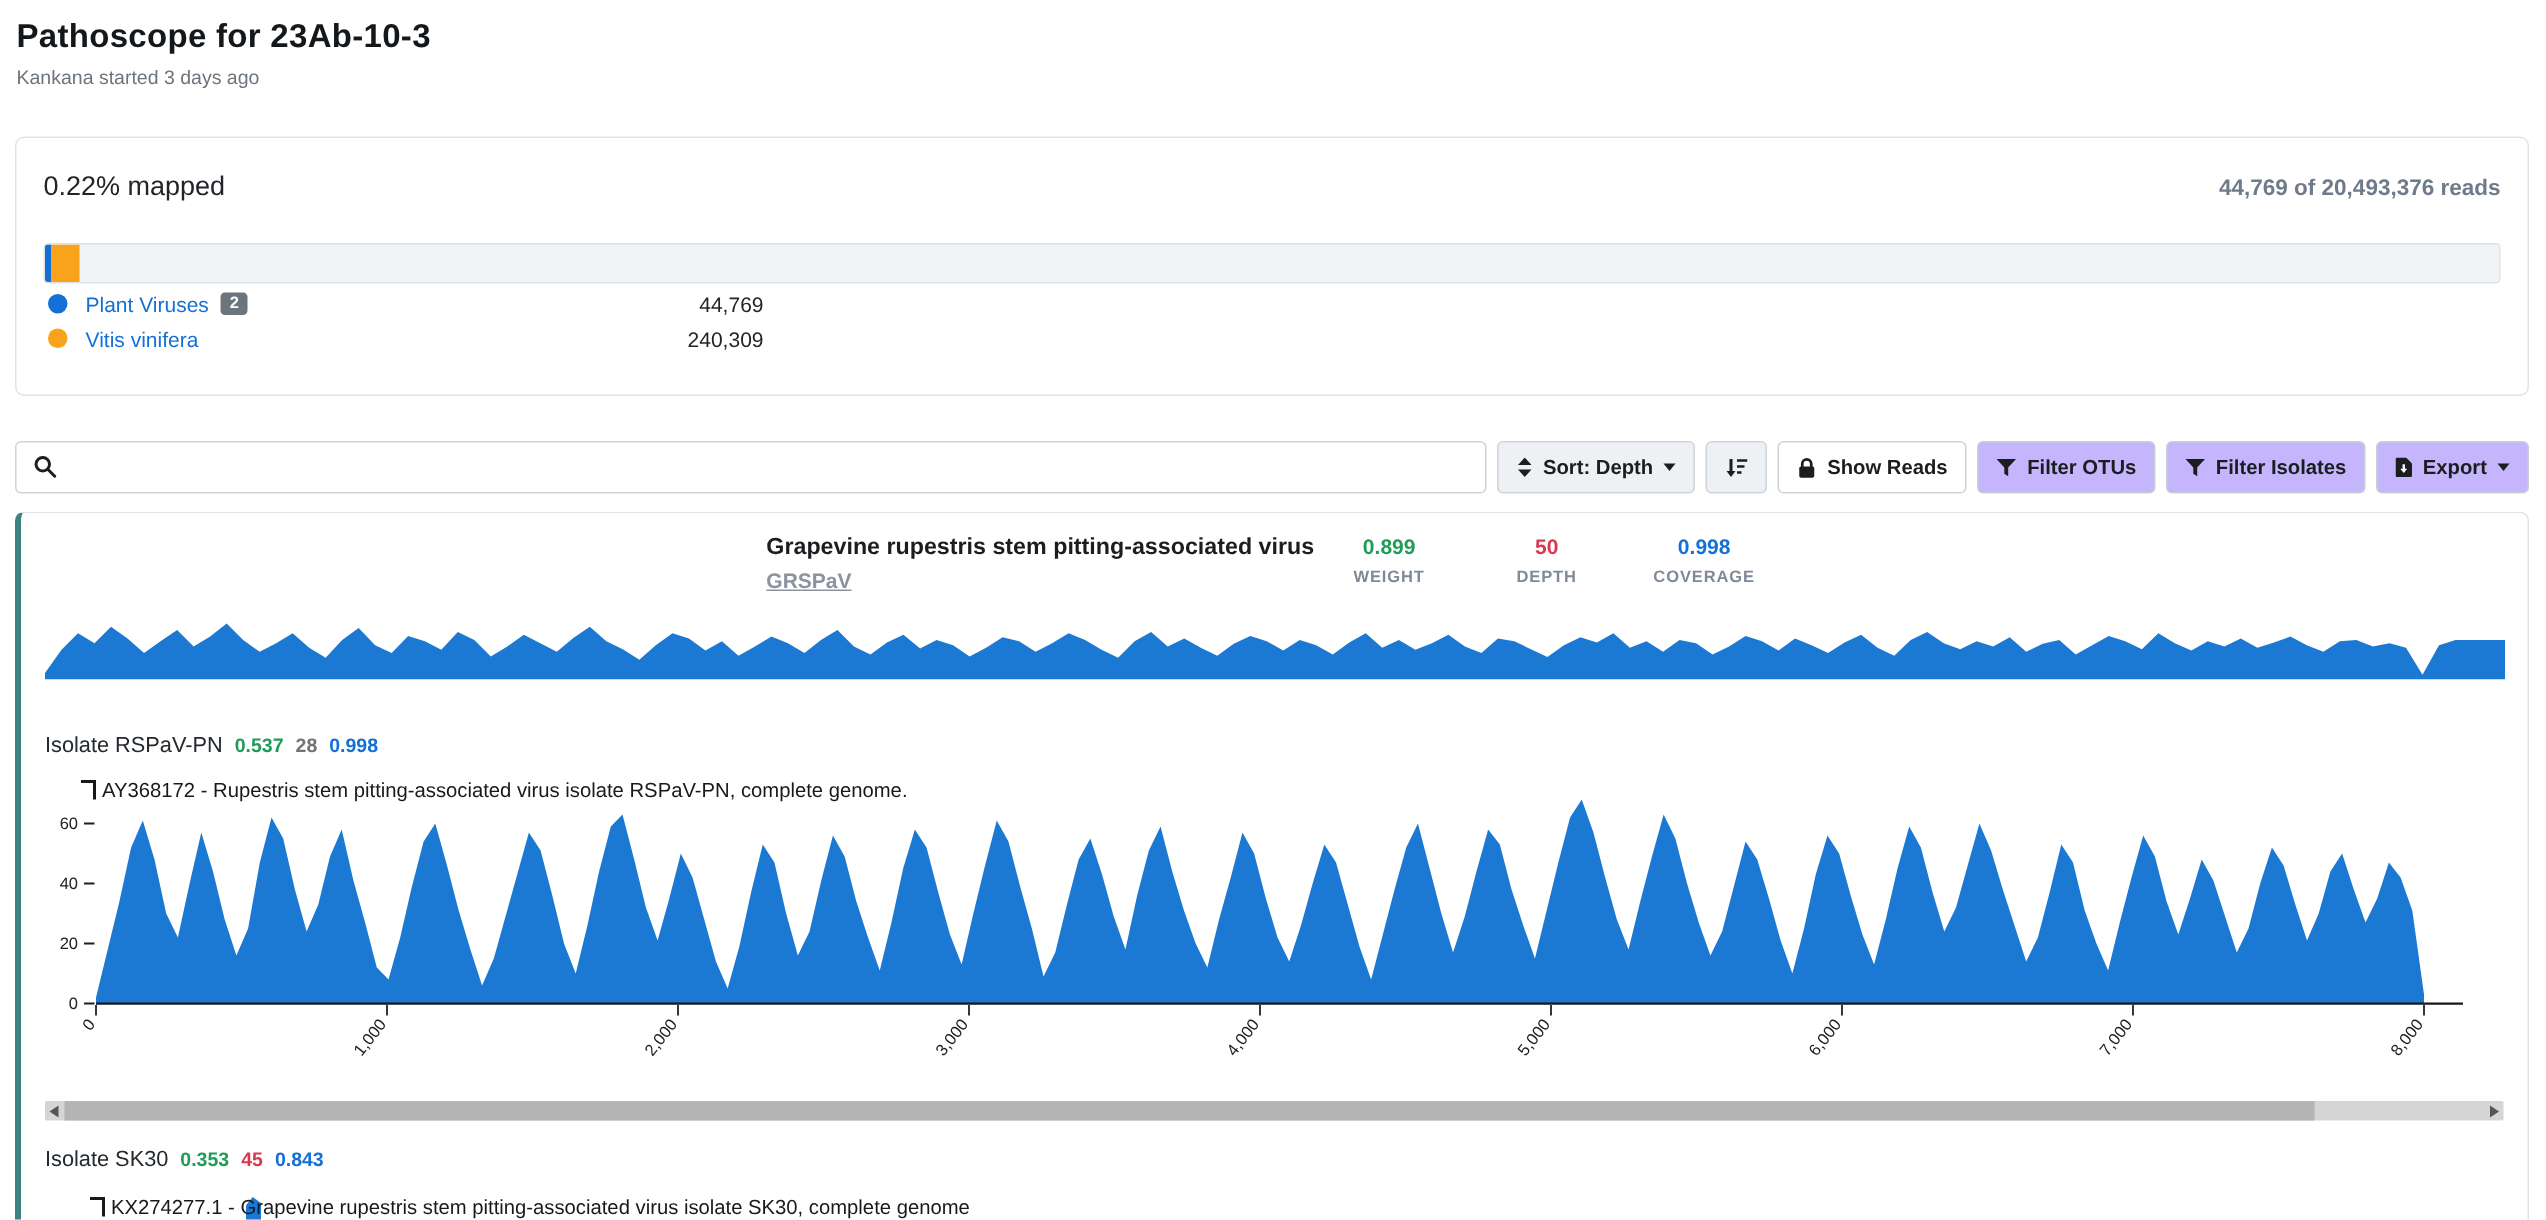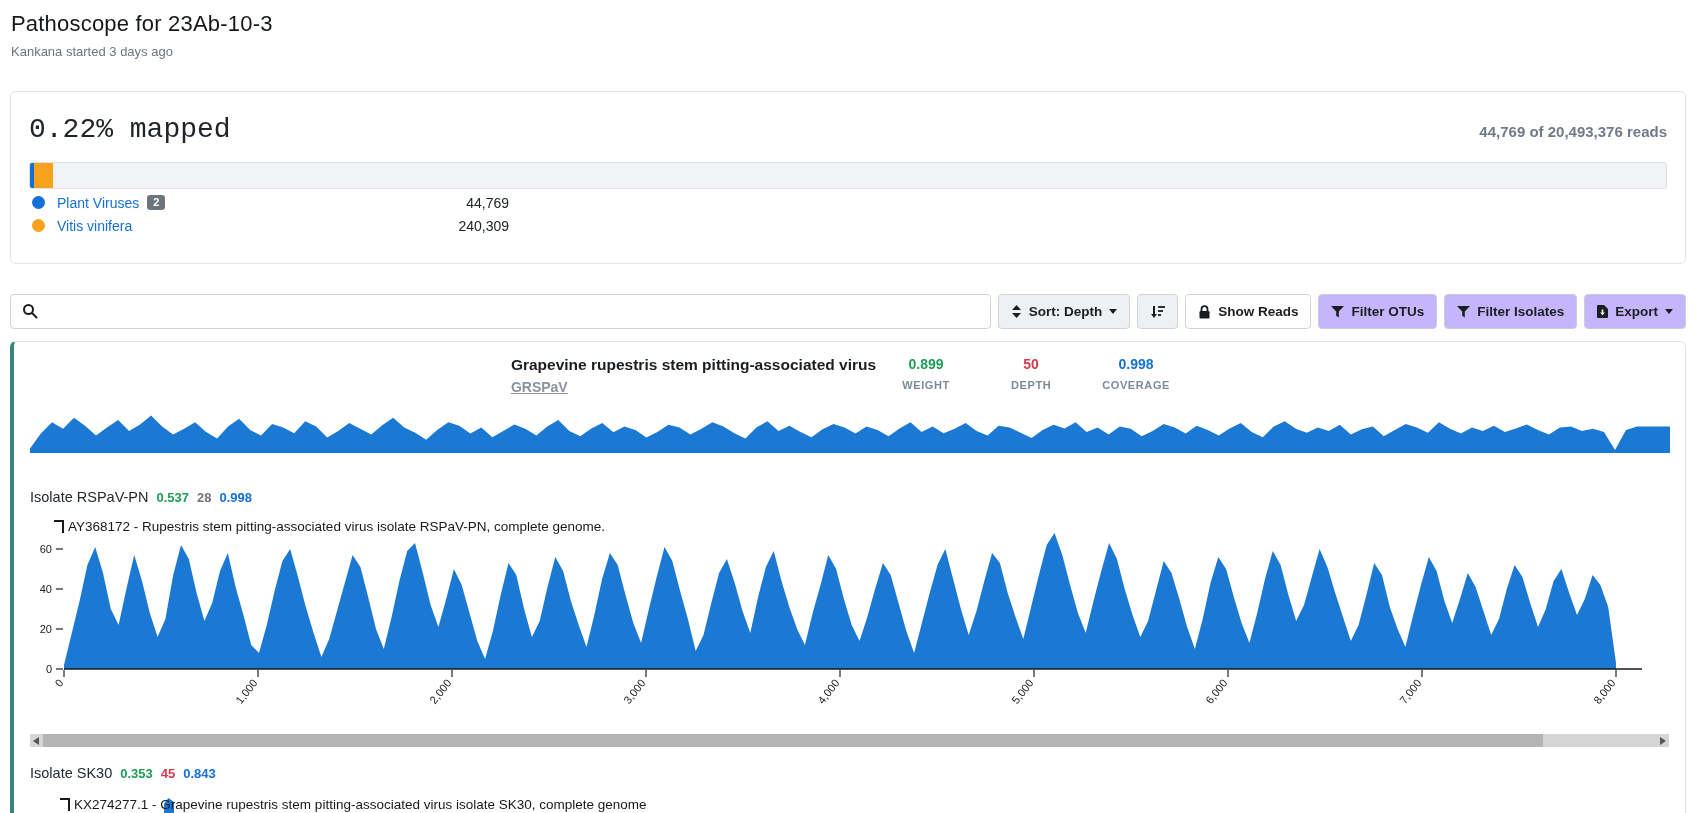--- a/index.html
+++ b/index.html
@@ -2,28 +2,28 @@
 <html><head>
 <meta charset="utf-8">
 <style>
   * { margin:0; padding:0; box-sizing:border-box; }
   html,body { width:1697px; height:813px; overflow:hidden; background:#fff;
     font-family:"Liberation Sans", sans-serif; color:#212529; }
   body { position:relative; }
 
   
   .page-header { position:absolute; left:11px; top:11px; }
-  .page-title { font-size:22px; font-weight:400; color:#15181b; letter-spacing:.2px; }
+  .page-title { font-size:22px; font-weight:700; color:#15181b; letter-spacing:.2px; }
   .page-subtitle { margin-top:7px; font-size:13px; color:#6c757d; }
 
   
   .mapped-card { position:absolute; left:10px; top:91px; width:1676px;
     background:#fff; border:1px solid #dfe3e8; border-radius:6px; padding:22px 18px 26px; }
   .mapped-row { display:flex; justify-content:space-between; align-items:baseline; }
-  .mapped-pct { font-size:28px; font-weight:400; color:#212529; height:32px;font-family:Liberation Mono, monospace; }
+  .mapped-pct { font-size:18px; font-weight:400; color:#212529; height:32px; }
   .mapped-reads { font-size:15px; font-weight:700; color:#6f7b8b; }
   .mapped-bar { margin-top:16px; height:27px; background:#f1f3f5; border:1px solid #dee2e6;
     border-radius:3px; overflow:hidden; display:flex; }
   .bar-seg { height:100%; }
   .legend { margin-top:2px; }
   .legend-row { display:flex; align-items:center; height:23px; position:relative; font-size:14px; }
   .legend-dot { width:13px; height:13px; border-radius:50%; margin:0 12px 0 3px; flex:none; }
   .legend-link { color:#1470d6; cursor:pointer; }
   .legend-badge { margin-left:8px; background:#6c757d; color:#fff; font-size:11px; font-weight:700;
     padding:2px 6px; border-radius:3px; line-height:1; }

